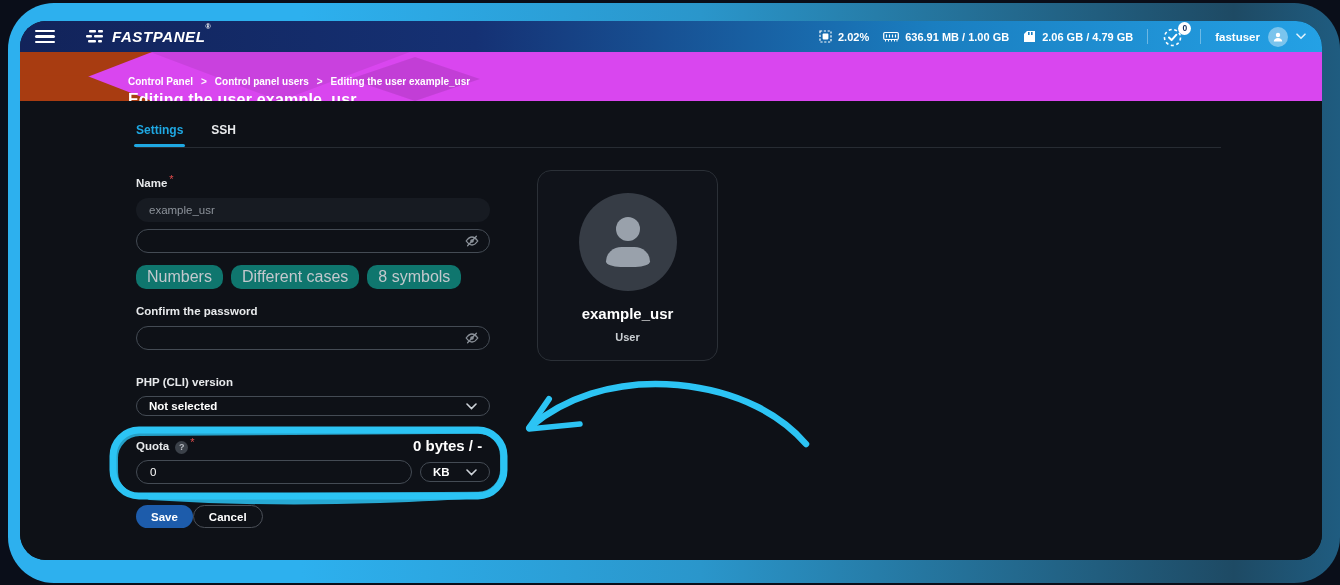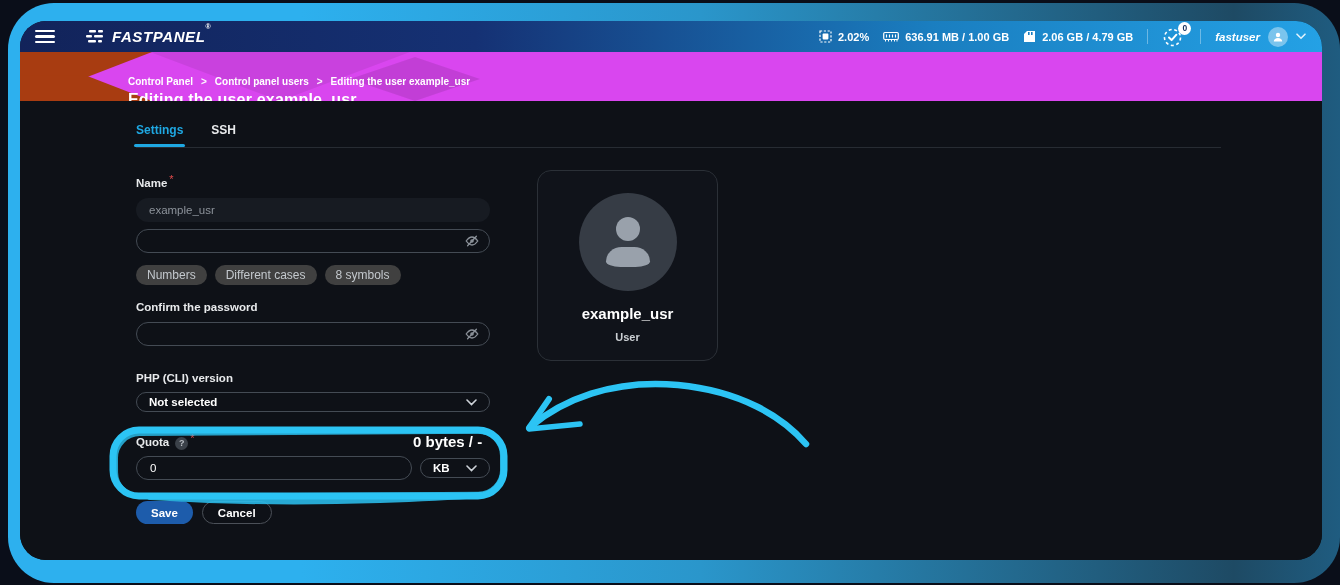--- a/index.html
+++ b/index.html
@@ -18,21 +18,21 @@
   .logo { display:flex; align-items:center; gap:7px; margin-left:26px; }
   .logo-text { color:#fff; font-weight:bold; font-style:italic; font-size:15px; letter-spacing:.6px; }
   .logo-reg { color:#fff; font-size:7px; vertical-align:top; position:relative; top:-5px; font-style:normal; }
   .topbar-right { margin-left:auto; display:flex; align-items:center; gap:14px; }
   .stat { display:flex; align-items:center; gap:6px; color:#fff; font-size:11px; font-weight:bold; }
   .tsep { width:1px; height:15px; background:rgba(255,255,255,.35); }
   .notif { position:relative; width:24px; height:22px; cursor:pointer; }
   .notif-badge { position:absolute; top:-4px; right:-5px; width:13px; height:13px; background:#fff;
                  border-radius:50%; color:#14315f; font-size:8.5px; font-weight:bold;
                  display:flex; align-items:center; justify-content:center; }
-  .userchip { display:flex; align-items:center; gap:8px; color:#fff; font-size:11.5px; font-weight:bold; cursor:pointer;font-style:italic; }
+  .userchip { display:flex; align-items:center; gap:8px; color:#fff; font-size:11.5px; font-weight:bold; cursor:pointer; }
   .avatar-sm { width:20px; height:20px; border-radius:50%; background:rgba(255,255,255,.4);
                display:flex; align-items:center; justify-content:center; }
 
   
   .oheader { height:49px; flex:0 0 49px; background:#d946ef; position:relative; overflow:hidden;
              padding:24px 0 0 108px; }
   .tri { position:absolute; top:0; height:100%; }
   .tri1 { left:0; width:132px; background:#a83c11; clip-path:polygon(0 0,100% 0,50% 52%,0 52%); }
   .tri2 { left:0; width:132px; background:#a83c11; clip-path:polygon(50% 48%,100% 100%,0 100%,0 48%); }
   .tri3 { left:130px; width:260px; background:rgba(0,0,0,.07); clip-path:polygon(0 0,100% 0,50% 100%); }
@@ -55,32 +55,32 @@
   .flabel { font-size:11.5px; font-weight:bold; color:#e8eaec; }
   .req { color:#e14b4b; font-size:11px; margin-left:2px; vertical-align:top; }
   .label-row { display:flex; align-items:center; justify-content:space-between; }
   .link { color:#1fa8e2; font-size:11.5px; font-weight:bold; cursor:pointer; }
   .inp { width:100%; height:24px; border-radius:12px; background:#171b22; border:none; outline:none;
          color:#8d939b; font-size:11.5px; padding:0 13px; font-family:"Liberation Sans",sans-serif; }
   .inp.bordered { background:transparent; border:1px solid #444b54; color:#fff; }
   .inp-wrap { position:relative; margin-top:7px; }
   .inp-icon { position:absolute; right:10px; top:4px; cursor:pointer; }
   .pills { display:flex; gap:8px; margin-top:12px; }
-  .pill { background:#404040; color:#c3c8cd; font-size:12px; padding:3px 11px; border-radius:10px; }
+  .pill { background:#0f766e; color:#c3c8cd; font-size:16px; padding:3px 11px; border-radius:10px; }
   .selectbox { height:20px; border:1px solid #444b54; border-radius:12px; display:flex; align-items:center;
                justify-content:space-between; padding:0 12px; color:#fff; font-size:11.5px; font-weight:bold;
                cursor:pointer; margin-top:6px; background:transparent; }
   .gap22 { margin-top:22px; } .gap12 { margin-top:12px; } .gap20 { margin-top:20px; }
   .qmark { display:inline-flex; width:13px; height:13px; border-radius:50%; background:#3b4149; color:#b9bec4;
            font-size:9px; font-weight:bold; align-items:center; justify-content:center; margin-left:6px; cursor:pointer; }
   .quota-usage { font-size:15px; font-weight:bold; color:#fff; }
   .quota-row { display:flex; gap:8px; margin-top:6px; align-items:center; }
   .quota-row .inp-wrap { margin-top:0; flex:1; }
   .unit-select { width:70px; margin-top:0; flex:0 0 70px; }
-  .btn-row { display:flex; gap:9px; margin-top:21px; }
+  .btn-row { display:flex; margin-top:21px; }
   .btn { height:23px; border-radius:13px; font-size:11.5px; font-weight:bold; padding:0 15px;
          cursor:pointer; font-family:"Liberation Sans",sans-serif; }
   .btn-primary { background:#1d5cab; color:#fff; border:none; }
   .btn-ghost { background:transparent; color:#fff; border:1px solid #4b5058; }
 
   
   .card { position:absolute; left:517px; top:69px; width:181px; height:191px; border:1px solid #2b3037;
           border-radius:14px; background:#10131a; text-align:center; }
   .avatar-lg { width:98px; height:98px; border-radius:50%; background:#363c45; margin:22px auto 0; position:relative; }
   .avatar-lg .head { position:absolute; left:37px; top:24px; width:24px; height:24px; border-radius:50%; background:#99a1ab; }

